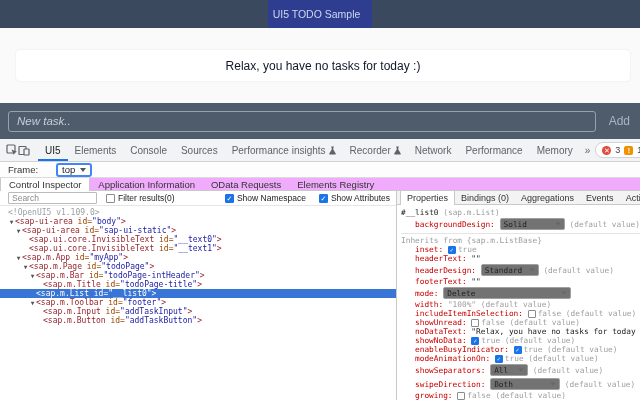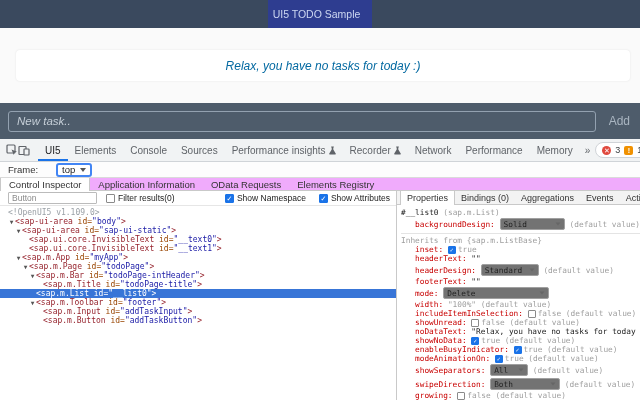--- a/index.html
+++ b/index.html
@@ -7,21 +7,21 @@
   body { font-family:"Liberation Sans", sans-serif; background:#fff; }
   #screen { width:640px; height:400px; display:flex; flex-direction:column; overflow:hidden; }
 
   
   .app-header { height:28px; background:#3a495e; display:flex; align-items:center; justify-content:center; flex:0 0 auto; }
   .title-highlight { height:28px; background:#2e3d90; display:flex; align-items:center; padding:0 12px 0 5px; }
   .app-title { color:#ccd6f1; font-size:10.5px; }
   .app-content { height:75px; background:#fafafa; position:relative; flex:0 0 auto; }
   .no-tasks-card { position:absolute; left:16px; right:10px; top:22px; height:31px; background:#fff; border-radius:4px;
                    box-shadow:0 0 2px rgba(0,0,0,0.10); display:flex; align-items:center; justify-content:center; }
-  .no-tasks-text { font-size:12px; color:#0369a1;font-style:italic; }
+  .no-tasks-text { font-size:12px; color:#0f172a; }
   .app-footer { height:36px; background:#4e5c6b; display:flex; align-items:center; padding:0 10px 0 8px; flex:0 0 auto; }
   .new-task-input { flex:1; height:21px; border:1px solid #93a1b0; border-radius:3px; display:flex; align-items:center;
                     padding:0 8px; margin-right:13px; }
   .new-task-placeholder { font-style:italic; color:#c6cfd8; font-size:11.5px; }
   .add-button { color:#a9b5c1; font-size:12px; }
 
   
   .devtools { flex:1; display:flex; flex-direction:column; background:#fff; overflow:hidden; }
   .dt-tabbar { height:23px; background:#f1f3f4; border-bottom:1px solid #d0d4d8; display:flex; align-items:center;
                padding:0 5px 0 6px; flex:0 0 auto; }
@@ -199,21 +199,21 @@
         <div class="subtab">Application Information</div>
         <div class="subtab">OData Requests</div>
         <div class="subtab">Elements Registry</div>
       </div>
 
     <div class="main-split">
 
       <div class="left-pane">
         <div class="filter-row">
           <span class="search-input">
-            <span class="search-placeholder">Button</span>
+            <span class="search-placeholder">Search</span>
           </span>
           <span class="cb-group">
             <span class="checkbox" id="cb-filter"></span>
             <span>Filter results(0)</span>
           </span>
           <span class="cb-group g-ns">
             <span class="checkbox checked" id="cb-ns"></span>
             <span>Show Namespace</span>
           </span>
           <span class="cb-group g-attr">
@@ -259,21 +259,21 @@
             </div>
           <div class="p-sep"></div>
           <div class="prop-row noindent">
             <span class="p-muted">Inherits from {sap.m.ListBase}</span>
           </div>
           <div id="inherited-props">
               <div class="prop-row"><span class="p-name">inset:</span><span> </span><span class="checkbox p-checkbox checked"></span><span class="p-muted">true</span></div>
               <div class="prop-row"><span class="p-name">headerText:</span><span> </span><span class="p-dark">""</span></div>
               <div class="prop-row"><span class="p-name">headerDesign:</span><span> </span><span class="p-select" style="width: 58px;"><span>Standard</span><span class="sel-arrow"></span></span><span class="p-muted"> (default value)</span></div>
               <div class="prop-row"><span class="p-name">footerText:</span><span> </span><span class="p-dark">""</span></div>
-              <div class="prop-row"><span class="p-name">mode:</span><span> </span><span class="p-select" style="width: 106px;"><span>Delete</span><span class="sel-arrow"></span></span></div>
+              <div class="prop-row"><span class="p-name">mode:</span><span> </span><span class="p-select" style="width: 128px;"><span>Delete</span><span class="sel-arrow"></span></span></div>
               <div class="prop-row"><span class="p-name">width:</span><span> </span><span class="p-muted">"100%"</span><span class="p-muted"> (default value)</span></div>
               <div class="prop-row"><span class="p-name">includeItemInSelection:</span><span> </span><span class="checkbox p-checkbox"></span><span class="p-muted">false</span><span class="p-muted"> (default value)</span></div>
               <div class="prop-row"><span class="p-name">showUnread:</span><span> </span><span class="checkbox p-checkbox"></span><span class="p-muted">false</span><span class="p-muted"> (default value)</span></div>
               <div class="prop-row"><span class="p-name">noDataText:</span><span> </span><span class="p-dark">"Relax, you have no tasks for today :)"</span></div>
               <div class="prop-row"><span class="p-name">showNoData:</span><span> </span><span class="checkbox p-checkbox checked"></span><span class="p-muted">true</span><span class="p-muted"> (default value)</span></div>
               <div class="prop-row"><span class="p-name">enableBusyIndicator:</span><span> </span><span class="checkbox p-checkbox checked"></span><span class="p-muted">true</span><span class="p-muted"> (default value)</span></div>
               <div class="prop-row"><span class="p-name">modeAnimationOn:</span><span> </span><span class="checkbox p-checkbox checked"></span><span class="p-muted">true</span><span class="p-muted"> (default value)</span></div>
               <div class="prop-row"><span class="p-name">showSeparators:</span><span> </span><span class="p-select" style="width: 38px;"><span>All</span><span class="sel-arrow"></span></span><span class="p-muted"> (default value)</span></div>
               <div class="prop-row"><span class="p-name">swipeDirection:</span><span> </span><span class="p-select" style="width: 70px;"><span>Both</span><span class="sel-arrow"></span></span><span class="p-muted"> (default value)</span></div>
               <div class="prop-row"><span class="p-name">growing:</span><span> </span><span class="checkbox p-checkbox"></span><span class="p-muted">false</span><span class="p-muted"> (default value)</span></div>

